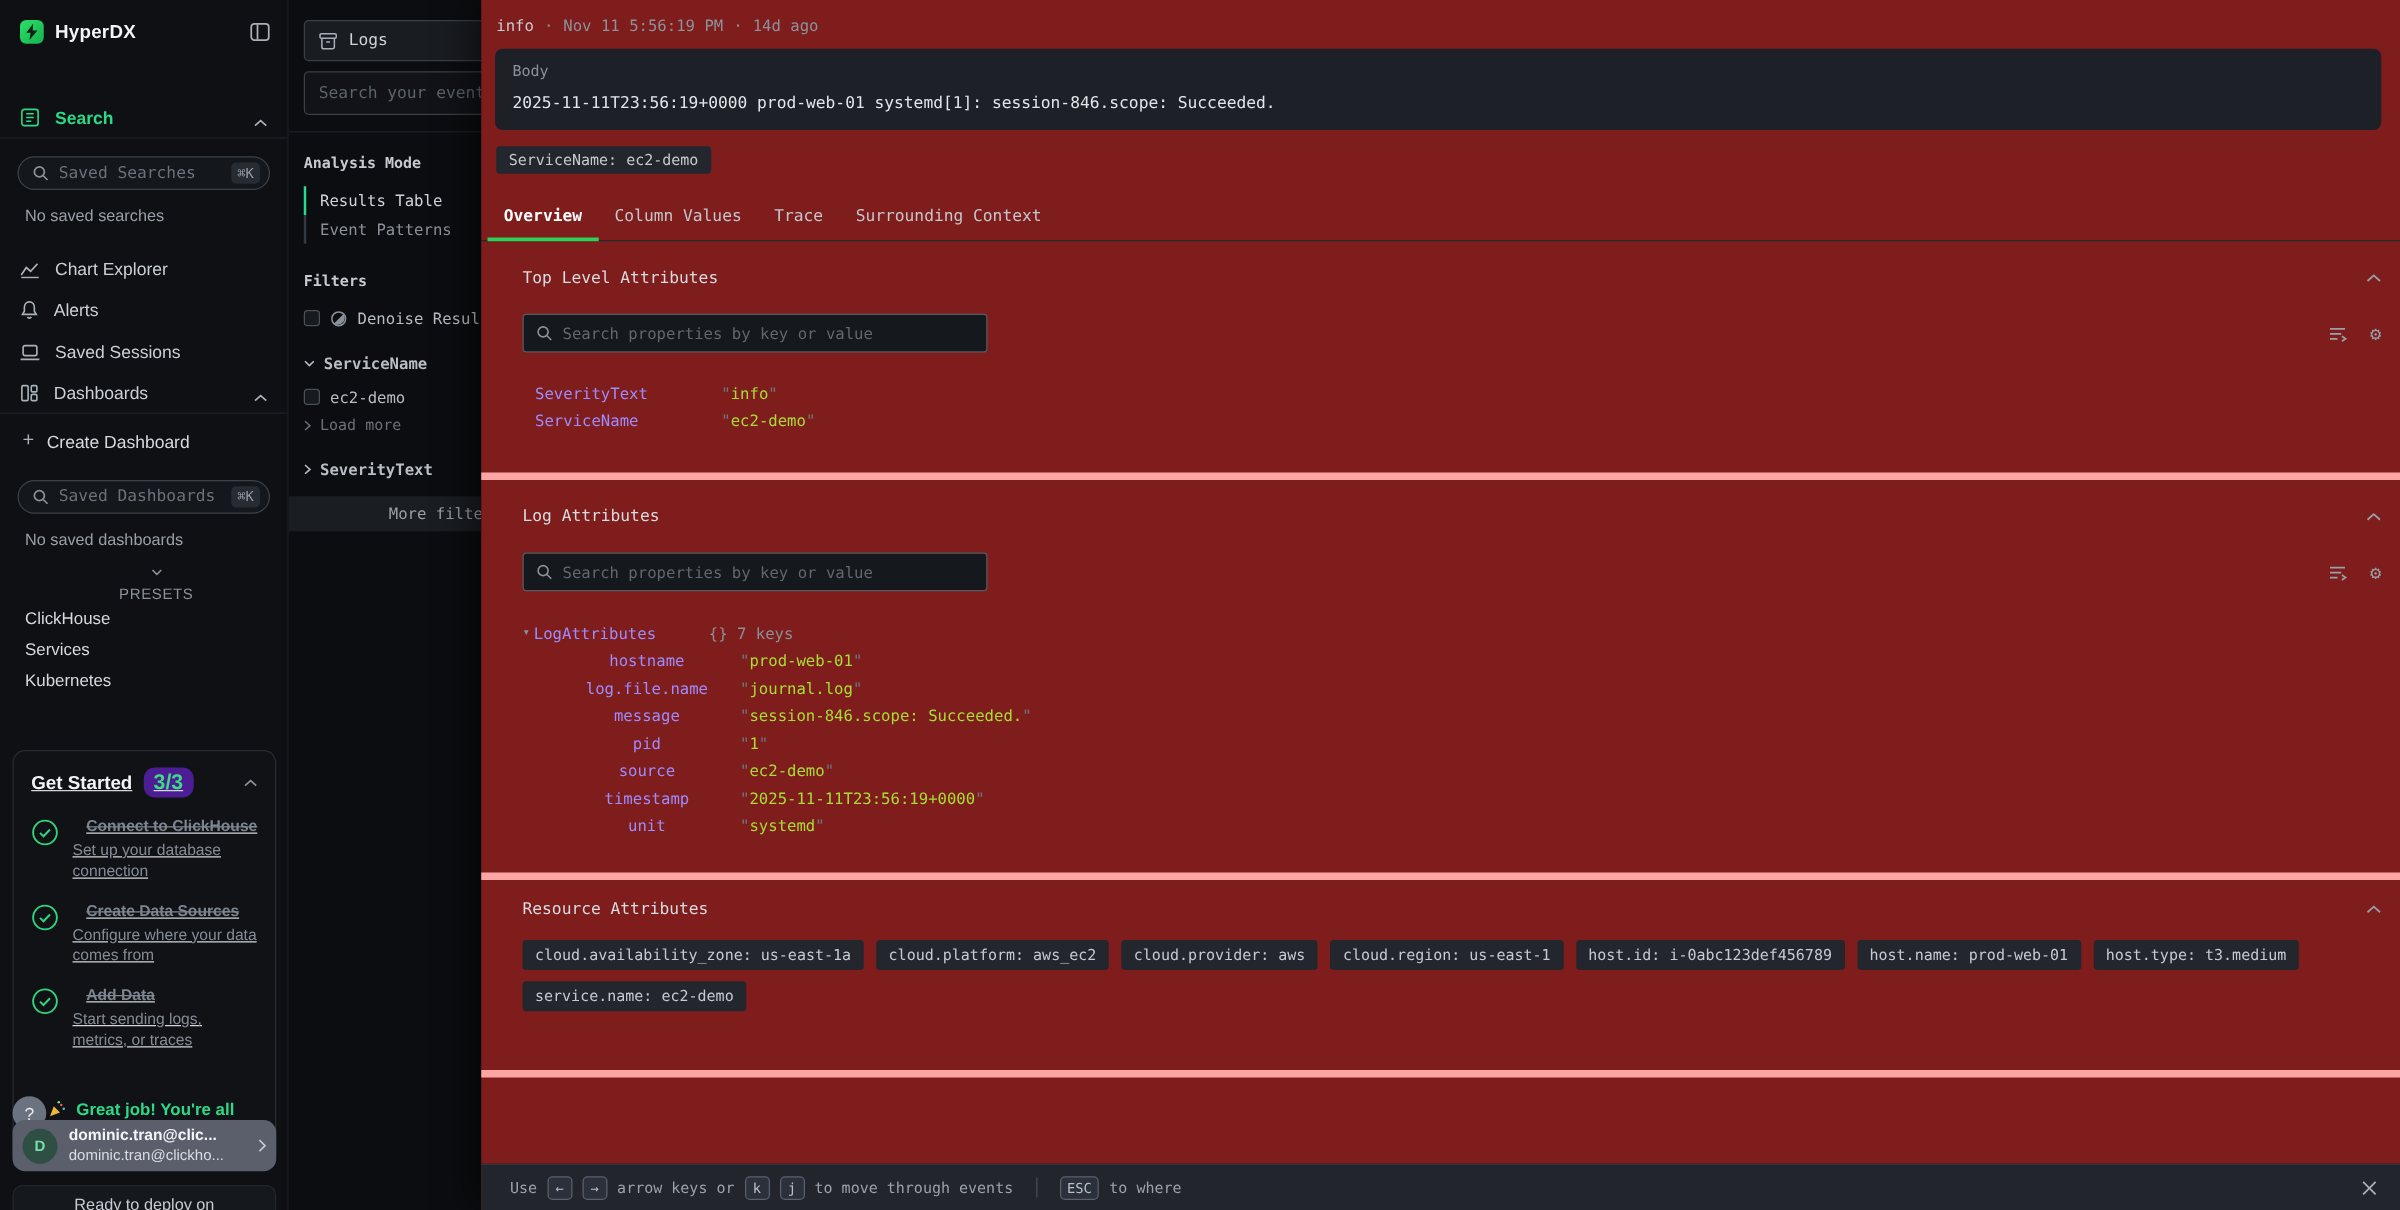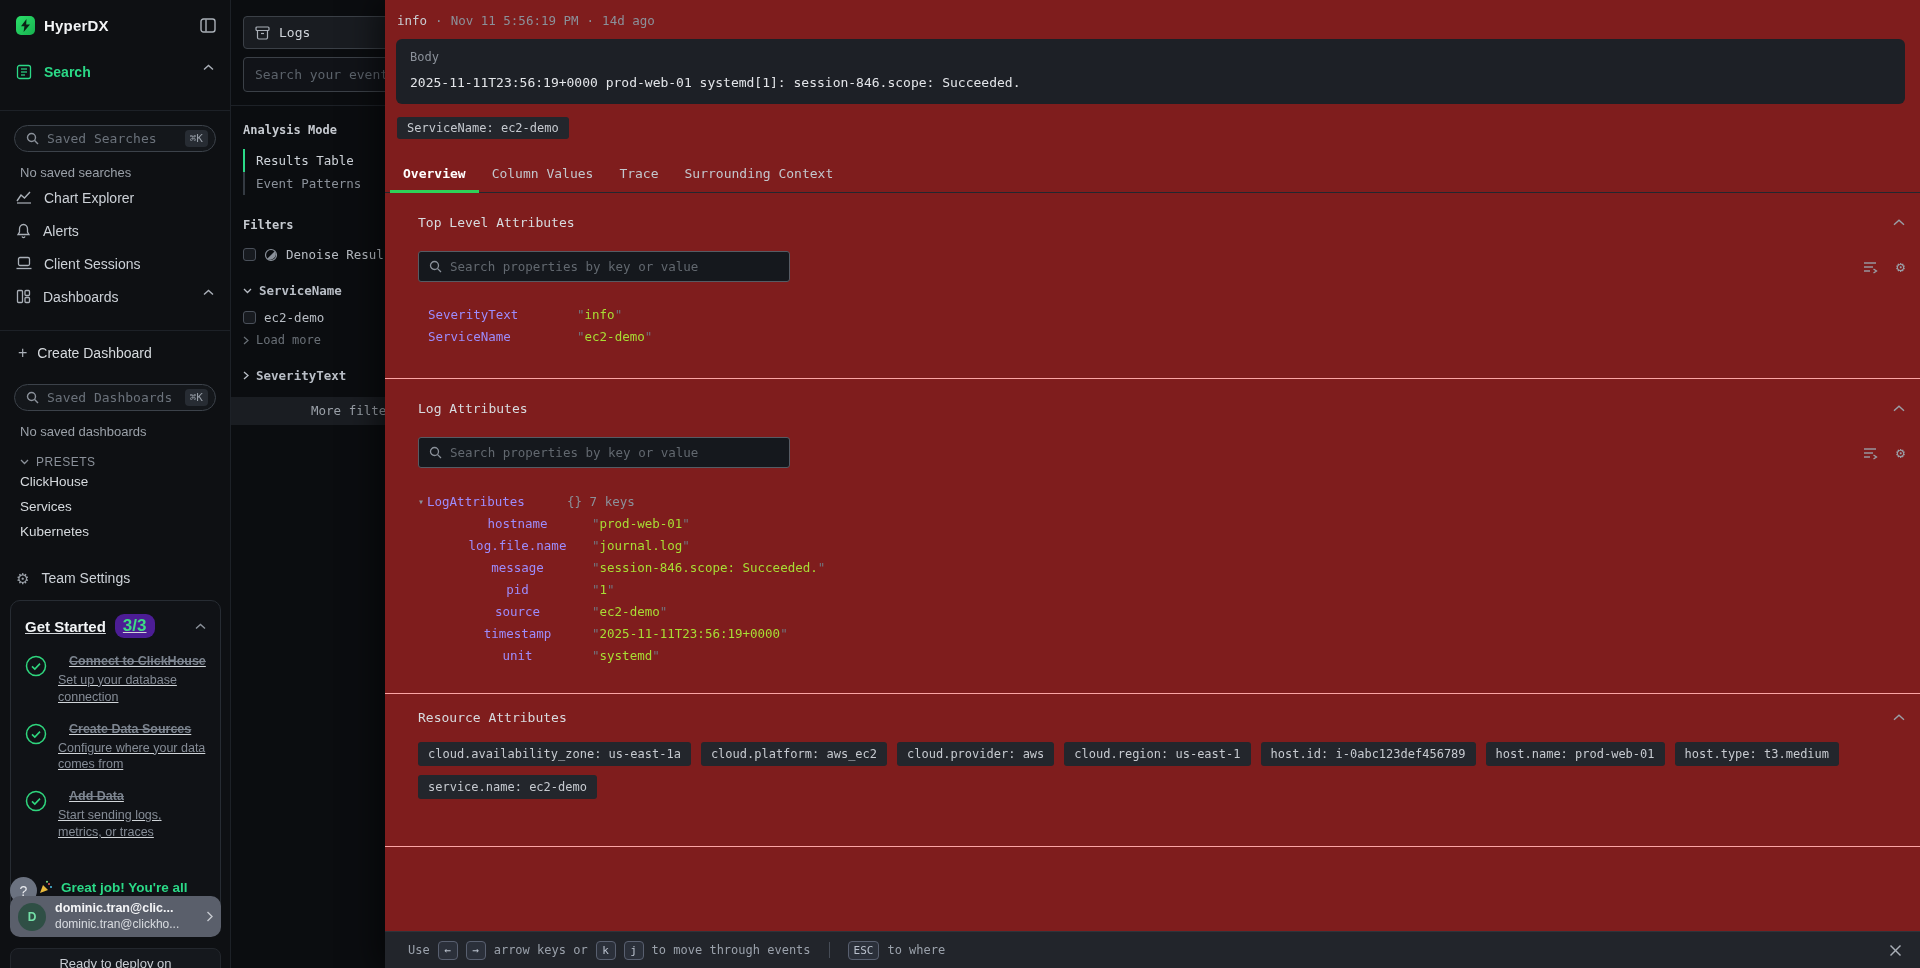--- a/index.html
+++ b/index.html
@@ -10,34 +10,34 @@
     font-family:"Liberation Sans", sans-serif; font-size:14px;
   }
   .m { font-family:"DejaVu Sans Mono", monospace; }
   svg { display:block; }
 
   
   .sidebar { position:absolute; top:0; bottom:0; left:0; width:231px; background:#0e1013; border-right:1px solid #1d2127; }
   .sb-header { height:50px; display:flex; align-items:center; padding:0 14px 0 16px; gap:9px; }
   .logo-sq { width:19px; height:19px; border-radius:5px; background:linear-gradient(135deg,#2be06a,#17b14f); display:flex; align-items:center; justify-content:center; }
   .brand { font-weight:bold; font-size:15px; color:#f2f4f6; letter-spacing:.2px; flex:1; }
-  .sb-row { display:flex; align-items:flex-start; gap:12px; padding:0 16px; height:33px; color:#ccd1d7; cursor:pointer; }
+  .sb-row { display:flex; align-items:flex-end; gap:12px; padding:0 16px; height:33px; color:#ccd1d7; cursor:pointer; }
   .sb-search-row { height:38px; margin-top:14px; }
   .sb-search-row .lbl { color:#2bd987; font-weight:bold; flex:1; }
   .divider { height:1px; background:#1d2127; margin-top:8px; }
   .pill { margin:14px 14px 0 14px; height:27px; border:1px solid #3c424a; border-radius:14px; background:#14171b; display:flex; align-items:center; gap:8px; padding:0 7px 0 11px; cursor:text; }
   .pill .ph { color:#6b727b; font-size:13px; font-family:"DejaVu Sans Mono",monospace; flex:1; }
   .kbd-pill { background:#272c33; border-radius:4px; font-size:11px; color:#969da6; padding:2px 5px; }
   .sb-empty { color:#9aa0a8; font-size:13px; margin:13px 0 0 20px; }
   .sb-nav { margin-top:10px; }
   .sb-nav .sb-row { height:33px; }
   .sb-nav .sb-row .lbl { flex:1; }
   .sb-create { margin-top:5px; height:34px; display:flex; align-items:center; gap:10px; padding:0 18px; color:#d6dade; cursor:pointer; }
   .plus { color:#aab0b8; font-size:16px; line-height:1; }
-  .presets-label { display:flex; align-items:center; gap:7px; margin:16px 0 0 20px; color:#8b919a; font-size:12px; letter-spacing:.5px; cursor:pointer; }
+  .presets-label { display:flex; align-items:center; gap:7px; margin:16px 0 0 20px; color:#8b919a; font-size:12px; letter-spacing:.5px; cursor:pointer;flex-direction:column; }
   .preset-item { padding:5px 0 5px 20px; font-size:13.5px; color:#d6dade; cursor:pointer; }
   .team-row { margin-top:26px; }
   .gear-glyph { font-size:15px; color:#9aa0a8; }
 
   .gs-card { position:absolute; left:10px; right:9px; top:600px; bottom:34px; border:1px solid #272c33; border-radius:10px; background:#101216; padding:13px 14px;text-decoration:underline; }
   .gs-head { display:flex; align-items:center; gap:9px; }
   .gs-title { font-weight:bold; font-size:15px; color:#f2f4f6; }
   .gs-badge { background:#4c1d95; color:#3ddc84; font-size:17px; font-weight:bold; border-radius:9px; padding:2px 8px; }
   .gs-head .chev { margin-left:auto; }
   .gs-task { display:flex; gap:11px; margin-top:15px; }
@@ -78,21 +78,21 @@
   .detail { position:absolute; top:0; bottom:0; left:385px; right:0; background:#7f1d1d; box-shadow:-10px 0 28px rgba(0,0,0,.5); }
   .dp-header { display:flex; align-items:center; gap:8px; padding:13px 15px 0 12px; font-size:12.5px; color:#8b919a; }
   .dp-header .level { color:#c9ccd1; }
   .body-box { margin:11px 15px 0 11px; background:#1d2026; border-radius:6px; padding:11px 14px 14px 14px; }
   .body-label { color:#8b919a; font-size:12px; }
   .body-text { color:#e3e5e9; font-size:13px; margin-top:11px; }
   .svc-chip { display:inline-block; margin:13px 0 0 12px; background:#23262c; border-radius:3px; color:#c6cad0; font-size:12px; padding:4px 10px; }
   .tabs { display:flex; margin-top:19px; padding-left:5px; border-bottom:1px solid #23272e; }
   .tab { padding:8px 13px 9px 13px; font-size:13px; color:#c3c7cd; cursor:pointer; border-bottom:3px solid transparent; margin-bottom:-1px; }
   .tab.active { color:#ffffff; font-weight:bold; border-bottom-color:#2ed158; }
-  .section { padding:0 15px 0 33px; border-bottom:1px solid #fca5a5; }
+  .section { padding:0 15px 0 33px; border-bottom:6px solid #fca5a5; }
   .sec-head { display:flex; align-items:center; padding-top:22px; }
   .sec-title { font-size:13px; color:#d8dbdf; flex:1; }
   .search-row { display:flex; align-items:center; margin-top:21px; }
   .prop-search-wrap { width:372px; height:31px; border:1px solid #565b63; border-radius:3px; background:#15181d; display:flex; align-items:center; gap:8px; padding:0 10px; }
   .prop-search { flex:1; background:transparent; border:none; outline:none; color:#c9ccd1; font-size:12.5px; font-family:"DejaVu Sans Mono",monospace; }
   .prop-search::placeholder { color:#62686f; }
   .row-icons { margin-left:auto; display:flex; align-items:center; gap:17px; }
   .attr-rows { margin-top:22px; padding-left:10px; padding-bottom:30px; }
   .attr-row { display:flex; line-height:22px; font-size:12.5px; cursor:pointer; }
   .attr-key { width:149px; color:#9d8cfb; }
@@ -181,21 +181,21 @@
         </span>
       <span class="lbl">Alerts</span>
     </div>
     <div class="sb-row">
       <span>
           <svg width="16" height="14" viewBox="0 0 16 14">
             <rect x="2.5" y="1.5" width="11" height="8" rx="1.5" fill="none" stroke="#aab0b8" stroke-width="1.3"></rect>
             <line x1="0.5" y1="12.5" x2="15.5" y2="12.5" stroke="#aab0b8" stroke-width="1.3"></line>
           </svg>
         </span>
-      <span class="lbl">Client Sessions</span>
+      <span class="lbl">Saved Sessions</span>
     </div>
     <div class="sb-row">
       <span>
           <svg width="15" height="15" viewBox="0 0 15 15">
             <rect x="1.5" y="1.5" width="5" height="12" rx="1" fill="none" stroke="#aab0b8" stroke-width="1.3"></rect>
             <rect x="9" y="1.5" width="4.5" height="5" rx="1" fill="none" stroke="#aab0b8" stroke-width="1.3"></rect>
             <rect x="9" y="8.5" width="4.5" height="5" rx="1" fill="none" stroke="#aab0b8" stroke-width="1.3"></rect>
           </svg>
         </span>
       <span class="lbl">Dashboards</span>

